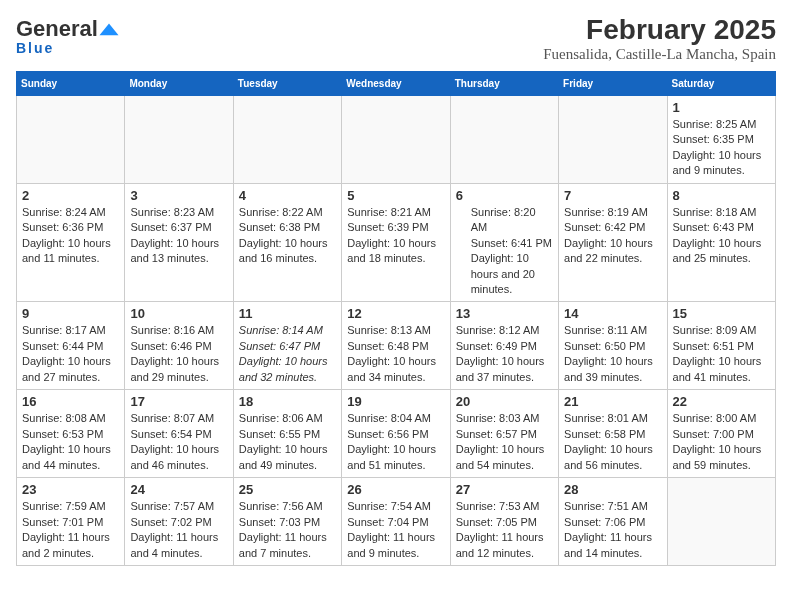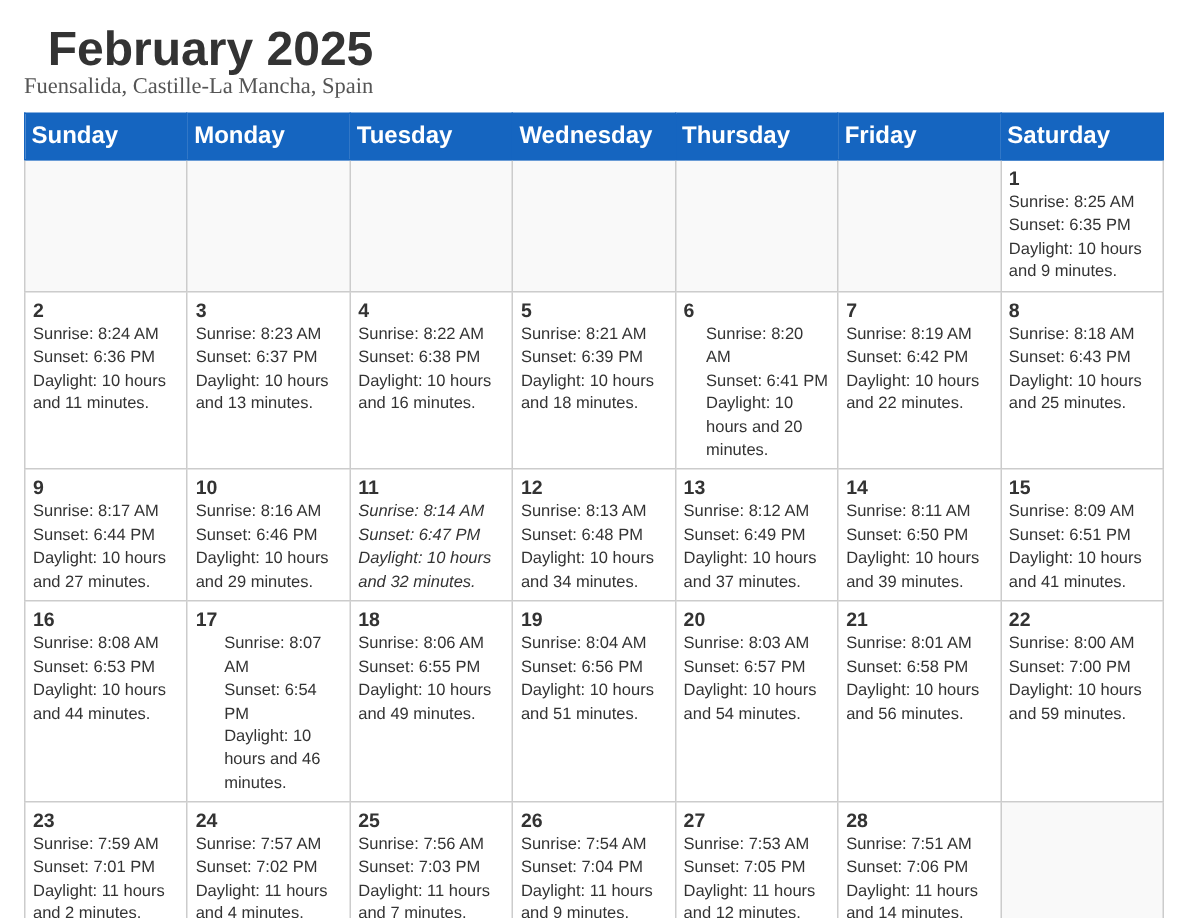--- a/index.html
+++ b/index.html
@@ -23,40 +23,40 @@
     }
     .logo-row {
       display: flex;
       align-items: center;
       gap: 2px;
     }
     .title-block {
       text-align: right;
     }
     .month-title {
-      font-size: 32px;
+      font-size: 28px;
       font-weight: bold;
       color: #333;
       line-height: 1;
     }
     .location {
       font-size: 15px;
       color: #555;
       margin-top: 2px;
       font-family: Liberation Serif, serif;
     }
     table {
       width: 100%;
       border-collapse: collapse;
       table-layout: fixed;
     }
     thead th {
       background-color: #1565c0;
       color: #fff;
-      font-size: 16px;
+      font-size: 10px;
       font-weight: bold;
       padding: 6px 4px;
       text-align: left;
       border: 1px solid #1565c0;
     }
     tbody td {
       border: 1px solid #ccc;
       vertical-align: top;
       padding: 4px 5px;
       font-size: 10px;
@@ -74,20 +74,30 @@
       color: #333;
     }
     .empty-cell {
       background: #f9f9f9;
     }
   </style>
 </head>
 <body>
 
 <div class="header">
+  <div class="logo">
+    <div class="logo-row">
+      <span style="font-size:22px;font-weight:bold;color:#333;">
+        <span>General</span><svg style="display:inline-block;width:22px;height:18px;vertical-align:middle;" viewBox="0 0 30 22">
+            <polygon points="15,2 28,18 2,18" fill="#1e90ff"></polygon>
+          </svg>
+      </span>
+    </div>
+    <div style="font-size:14px;color:#1565c0;font-weight:bold;letter-spacing:2px;margin-top:-2px;">Blue</div>
+  </div>
   <div class="title-block">
     <div class="month-title">February 2025</div>
     <div class="location">Fuensalida, Castille-La Mancha, Spain</div>
   </div>
 </div>
 
 <table>
   <thead>
     <tr id="header-row">
         <th>Sunday</th>
@@ -204,21 +214,21 @@
       </tr>
       <tr>
         <td>
           <div class="day-num">16</div>
           <div class="cell-text" style="white-space: pre-line;">Sunrise: 8:08 AM
 Sunset: 6:53 PM
 Daylight: 10 hours and 44 minutes.</div>
         </td>
         <td>
           <div class="day-num">17</div>
-          <div class="cell-text" style="white-space: pre-line; margin-left: 19px;">Sunrise: 8:07 AM
+          <div class="cell-text" style="white-space: pre-line;">Sunrise: 8:07 AM
 Sunset: 6:54 PM
 Daylight: 10 hours and 46 minutes.</div>
         </td>
         <td>
           <div class="day-num">18</div>
           <div class="cell-text" style="white-space: pre-line;">Sunrise: 8:06 AM
 Sunset: 6:55 PM
 Daylight: 10 hours and 49 minutes.</div>
         </td>
         <td>

